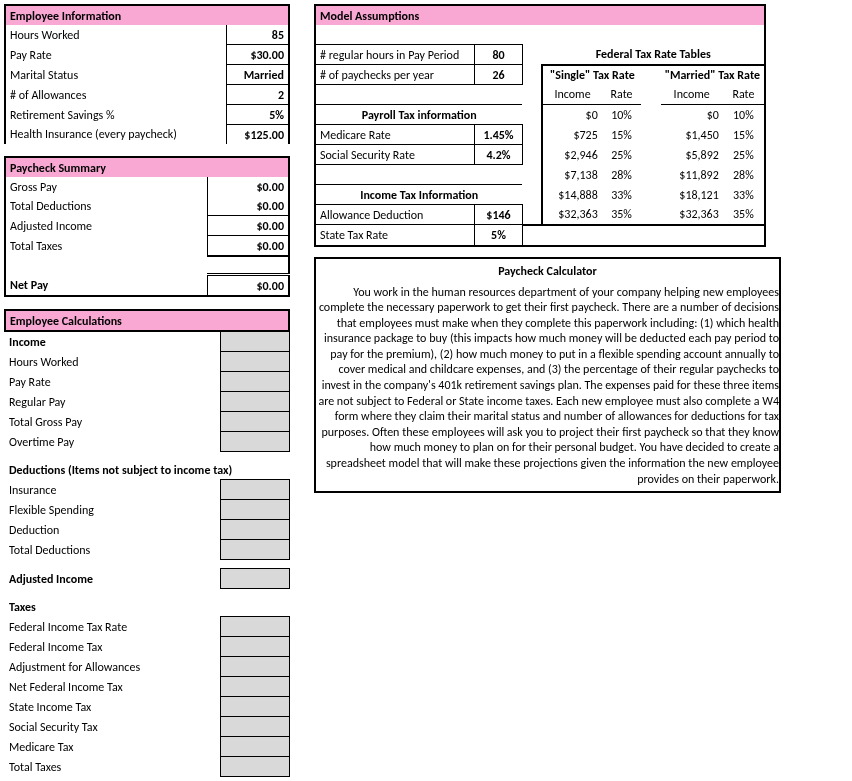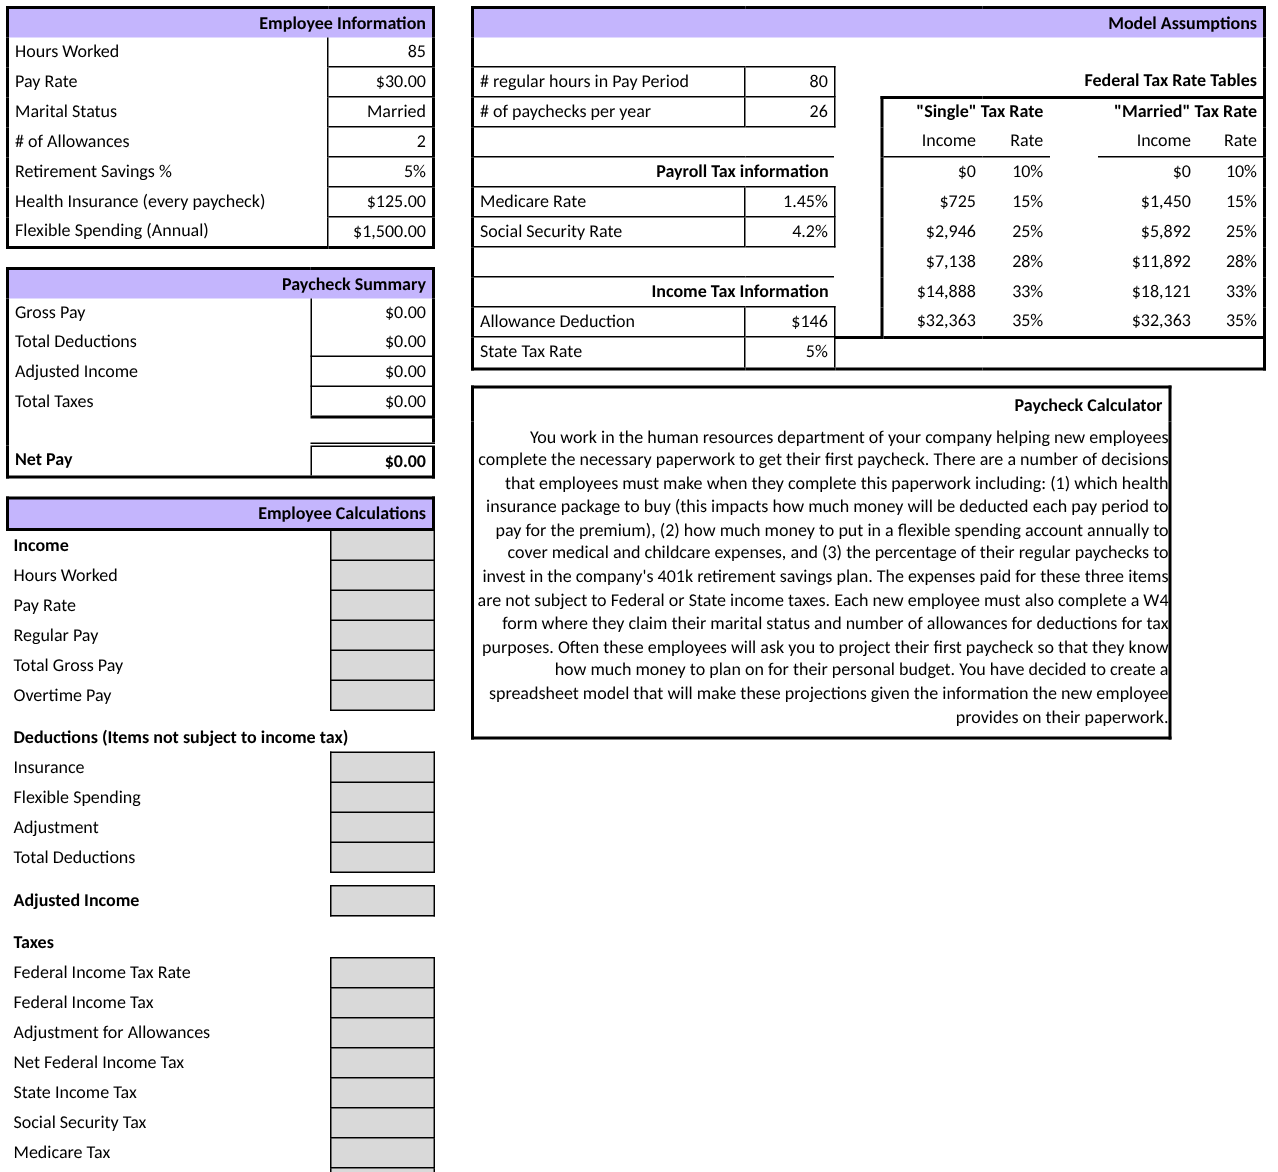--- a/index.html
+++ b/index.html
@@ -17,31 +17,31 @@
   table {
     border-collapse: collapse;
   }
   td {
     padding: 1px 4px;
     height: 17px;
     white-space: nowrap;
     vertical-align: middle;
   }
   .hdr {
-    background: #c4b5fd;
+    background: #f9a8d4;
     font-weight: bold;
-    text-align: right;
+    text-align: left;
   }
   .lab { text-align: left; }
   .val { text-align: right; }
-  .ctr { text-align: right; }
+  .ctr { text-align: center; }
   .bt { border-top: 1px solid #000; }
   .bb { border-bottom: 1px solid #000; }
   .br { border-right: 1px solid #000; }
-  .bl { border-left: 1px solid #000; }
+  .bl { border-left: 1px solid #000; font-weight: bold; }
   .thick-t { border-top: 2px solid #000; }
   .thick-b { border-bottom: 2px solid #000; }
   .thick-l { border-left: 2px solid #000; }
   .thick-r { border-right: 2px solid #000; }
   .dbl-t { border-top: 3px double #000; }
   .grey { background: #d9d9d9; }
   .sub-bold { font-weight: bold; text-align:left; }
   .desc {
     padding: 4px 0;
     text-align: right;
@@ -81,24 +81,20 @@
             <td class="val thick-r bl bt">2</td>
           </tr>
       <tr>
             <td class="lab thick-l">Retirement Savings %</td>
             <td class="val thick-r bl bt">5%</td>
           </tr>
       <tr>
             <td class="lab thick-l">Health Insurance (every paycheck)</td>
             <td class="val thick-r bl bt">$125.00</td>
           </tr>
-      <tr>
-            <td class="lab thick-l thick-b">Flexible Spending (Annual)</td>
-            <td class="val thick-r bl bt thick-b">$1,500.00</td>
-          </tr>
     </tbody>
       </table>
 
     <div style="height:12px"></div>
 
     <table>
       <tbody>
           <tr>
             <td colspan="2" class="hdr thick-t thick-l thick-r">Paycheck Summary</td>
           </tr>
@@ -168,21 +164,21 @@
           </tr>
       <tr>
             <td class="lab">Insurance</td>
             <td class="grey bl br bt bb"></td>
           </tr>
       <tr>
             <td class="lab">Flexible Spending</td>
             <td class="grey bl br bb"></td>
           </tr>
       <tr>
-            <td class="lab">Adjustment</td>
+            <td class="lab">Deduction</td>
             <td class="grey bl br bb"></td>
           </tr>
       <tr>
             <td class="lab">Total Deductions</td>
             <td class="grey bl br bb"></td>
           </tr>
       <tr class="gap-row">
             <td></td>
             <td></td>
           </tr>
@@ -227,21 +223,21 @@
           </tr>
       <tr>
             <td class="lab">Total Taxes</td>
             <td class="grey bl br bb"></td>
           </tr>
     </tbody>
       </table>
   </div>
 
   <div>
-    <table style="width:530px">
+    <table style="width:452px">
       <colgroup>
         <col style="width:170px">
           <col style="width:56px">
         <col style="width:30px">
         <col style="width:62px">
           <col style="width:42px">
         <col style="width:30px">
         <col style="width:62px">
           <col style="width:42px">
       </colgroup>

